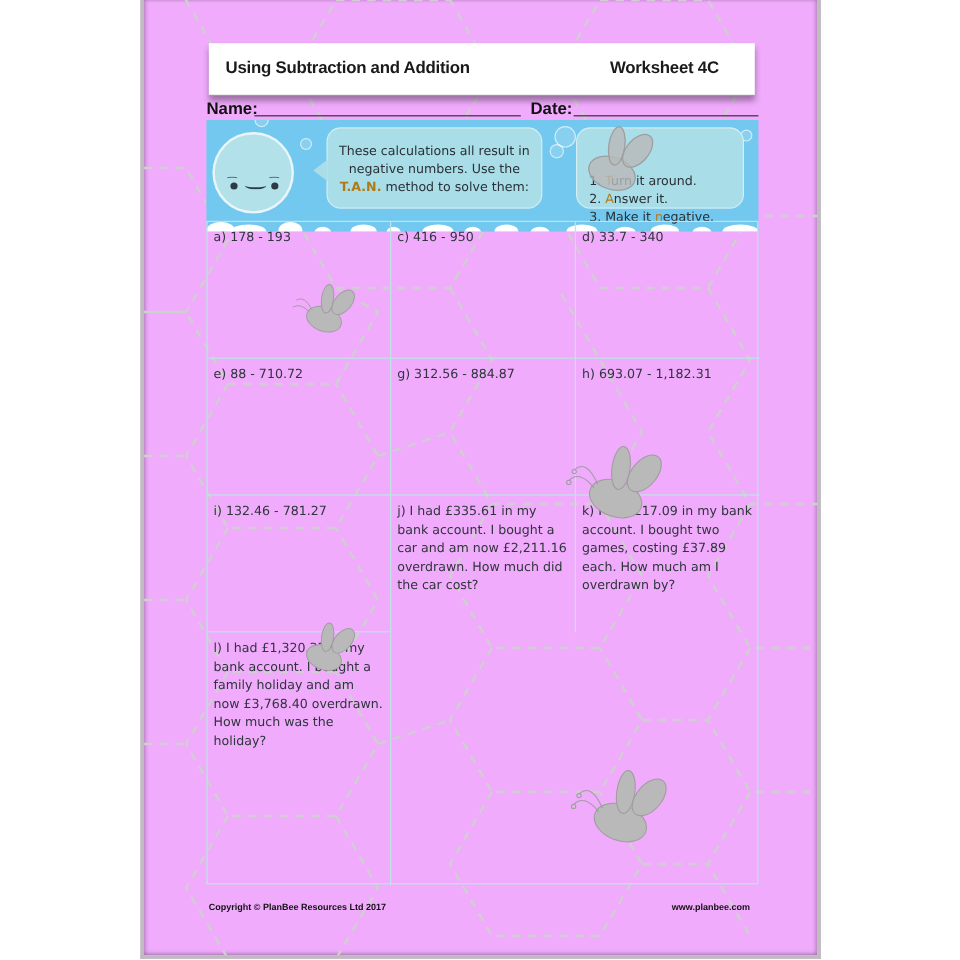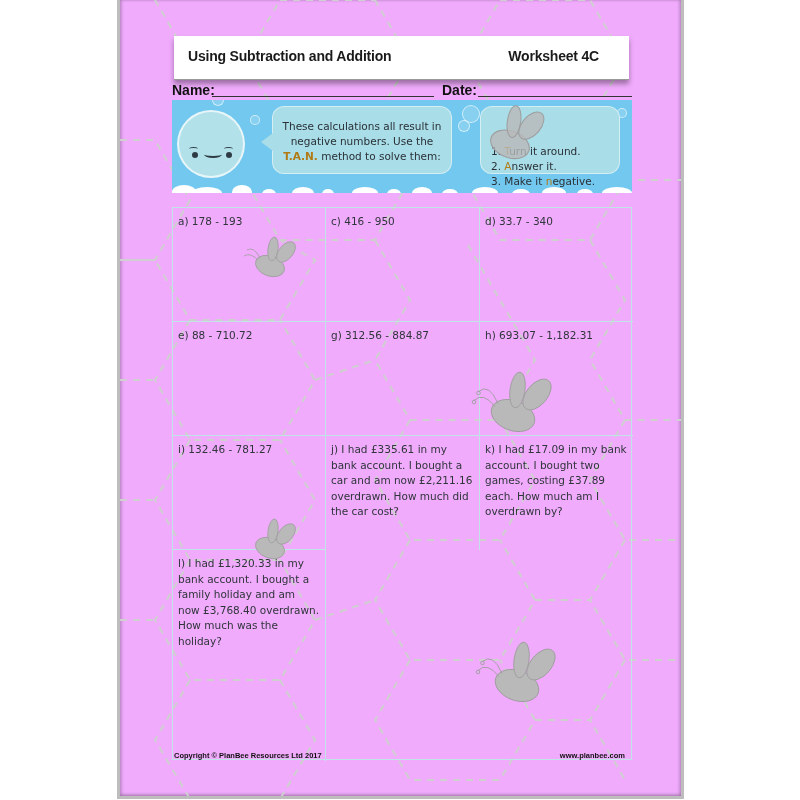--- a/index.html
+++ b/index.html
@@ -72,21 +72,21 @@
     font-family: "DejaVu Sans", sans-serif; font-size: 10.5px; line-height: 15px; color: #2a3036;
   }
   .tan { color: #b27a14; font-weight: bold; text-align: right; }
   .steps {
     position: absolute; left: 10px; top: 10px; font-family: "DejaVu Sans", sans-serif;
     font-size: 10.5px; line-height: 15px; color: #2a3036; margin-top: 27px;
   }
   .hl { color: #b27a14; }
 
   .grid {
-    position: absolute; left: 52px; top: 207px; width: 460px; height: 553px;
+    position: absolute; left: 52px; top: 184px; width: 460px; height: 553px;
     display: grid; grid-template-columns: 153px 154px 153px; grid-template-rows: 114px 114px 114px 211px;
     border: 1px solid #bfe3e6;
   }
   .cell { border-right: 1px solid #bfe3e6; border-bottom: 1px solid #bfe3e6; padding: 6px 5px; position: relative; }
   .cell:nth-child(3n) { border-right: none; }
   .cell.last-row { border-bottom: none; }
   .q-text {
     font-family: "DejaVu Sans", sans-serif; font-size: 10.5px; line-height: 15.5px; color: #2f353a;
     position: relative; z-index: 2;
   }

